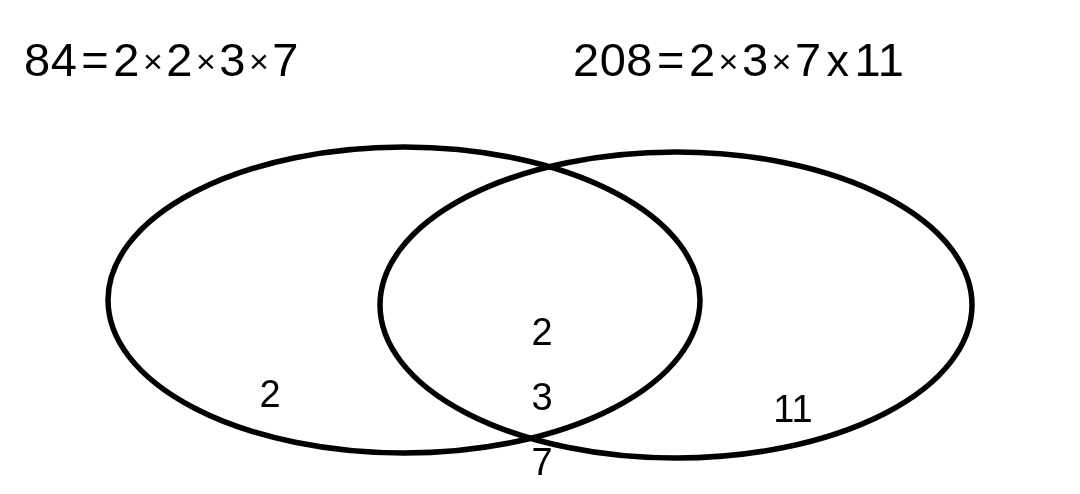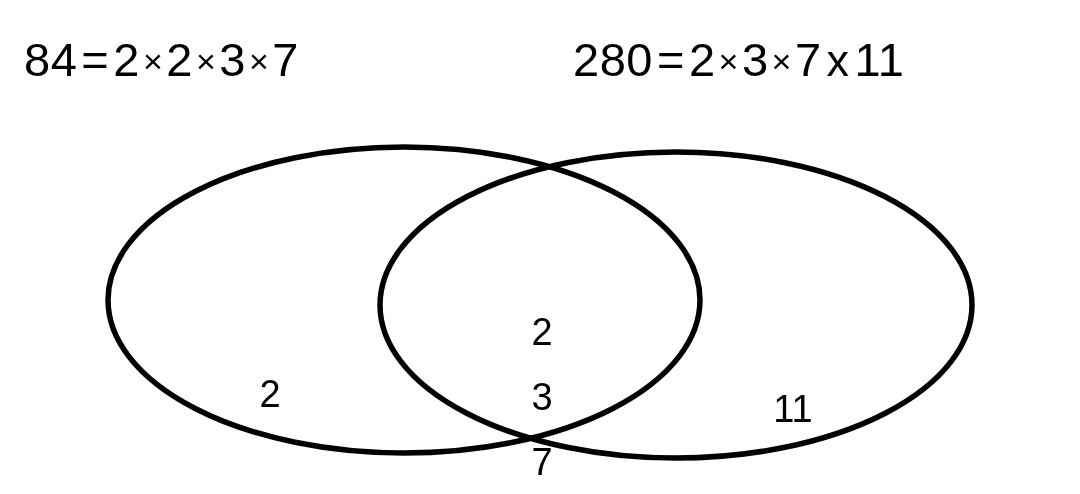--- a/index.html
+++ b/index.html
@@ -109,21 +109,21 @@
 
 <div id="page">
 
   <div class="equations">
 
     <div class="equation" id="equation-left">
       <span class="eq-part">84</span><span class="eq-op-equals">=</span><span class="eq-part">2</span><span class="eq-op-times">×</span><span class="eq-part">2</span><span class="eq-op-times">×</span><span class="eq-part">3</span><span class="eq-op-times">×</span><span class="eq-part">7</span>
     </div>
 
     <div class="equation" id="equation-right">
-      <span class="eq-part">280</span><span class="eq-op-equals">=</span><span class="eq-part">2</span><span class="eq-op-times">×</span><span class="eq-part">3</span><span class="eq-op-times">×</span><span class="eq-part">7</span><span class="eq-op-letter-x">x</span><span class="eq-part">11</span>
+      <span class="eq-part">208</span><span class="eq-op-equals">=</span><span class="eq-part">2</span><span class="eq-op-times">×</span><span class="eq-part">3</span><span class="eq-op-times">×</span><span class="eq-part">7</span><span class="eq-op-letter-x">x</span><span class="eq-part">11</span>
     </div>
 
   </div>
 
   <div id="venn">
 
     <svg viewBox="0 0 1080 390" xmlns="http://www.w3.org/2000/svg">
       <ellipse class="venn-ellipse" id="venn-left-ellipse" cx="404" cy="196" rx="296" ry="153"></ellipse>
       <ellipse class="venn-ellipse" id="venn-right-ellipse" cx="676" cy="201" rx="296" ry="153"></ellipse>
     </svg>

